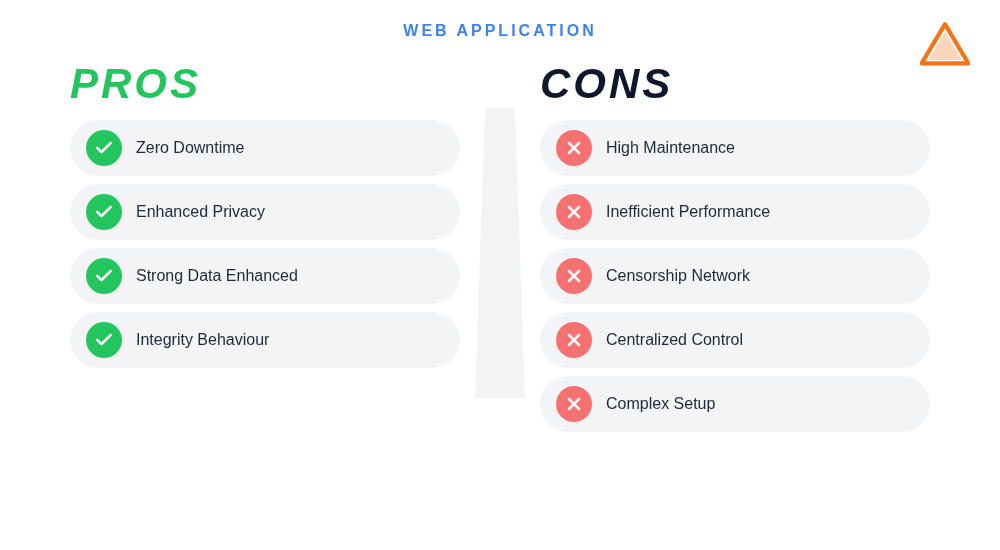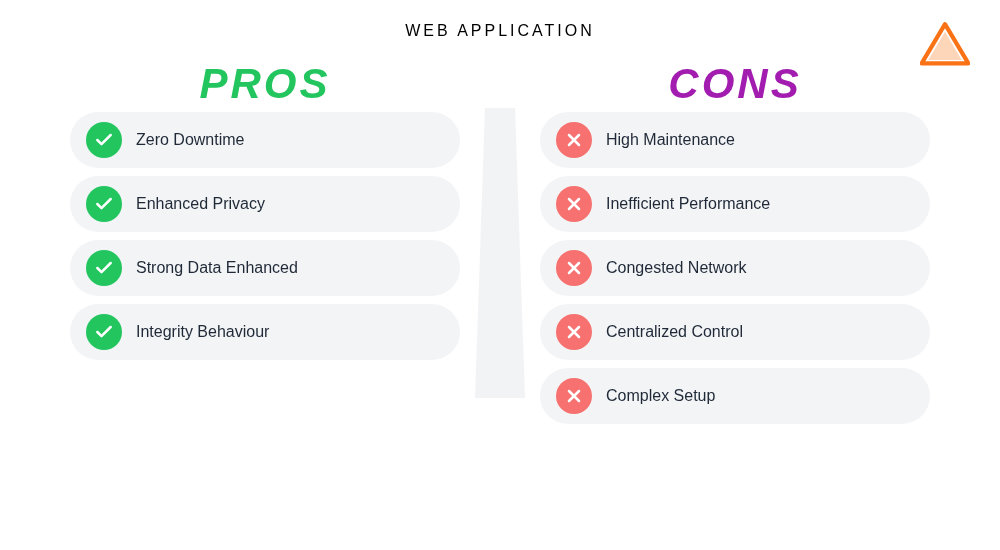--- a/index.html
+++ b/index.html
@@ -35,52 +35,52 @@
       color: #a78bfa;
       letter-spacing: 4px;
       text-transform: uppercase;
       font-style: italic;
       line-height: 1;
       text-shadow: 2px 2px 0px #7c3aed33;
     }
 
     .subtitle {
       font-size: 16px;
-      font-weight: 400;
+      font-weight: 700;
       letter-spacing: 3px;
-      color: #000000;
+      color: #3b82f6;
       margin-top: 4px;
     }
 
     .columns {
       display: flex;
       justify-content: center;
       gap: 0;
       margin-top: 20px;
       padding: 0 60px;
       position: relative;
     }
 
     .column {
       flex: 1;
       max-width: 430px;
     }
 
     .column-header {
-      text-align: center;
+      text-align: left;
       font-size: 42px;
       font-weight: 900;
       text-transform: uppercase;
       font-style: italic;
       letter-spacing: 3px;
-      margin-bottom: 4px;
+      margin-bottom: 12px;
     }
 
     .pros-header { color: #22c55e; }
-    .cons-header { color: #a21caf; }
+    .cons-header { color: #0f172a; }
 
     .divider {
       position: absolute;
       left: 50%;
       top: 0;
       transform: translateX(-50%);
       width: 60px;
       height: 100%;
       display: flex;
       align-items: flex-start;
@@ -248,21 +248,21 @@
         <span class="item-label">Inefficient Performance</span>
       </div>
 
       <div class="item">
         <div class="x-icon">
           <svg viewBox="0 0 24 24" fill="none" stroke="white" stroke-width="3" stroke-linecap="round">
             <line x1="18" y1="6" x2="6" y2="18"></line>
             <line x1="6" y1="6" x2="18" y2="18"></line>
           </svg>
         </div>
-        <span class="item-label">Congested Network</span>
+        <span class="item-label">Censorship Network</span>
       </div>
 
       <div class="item">
         <div class="x-icon">
           <svg viewBox="0 0 24 24" fill="none" stroke="white" stroke-width="3" stroke-linecap="round">
             <line x1="18" y1="6" x2="6" y2="18"></line>
             <line x1="6" y1="6" x2="18" y2="18"></line>
           </svg>
         </div>
         <span class="item-label">Centralized Control</span>

